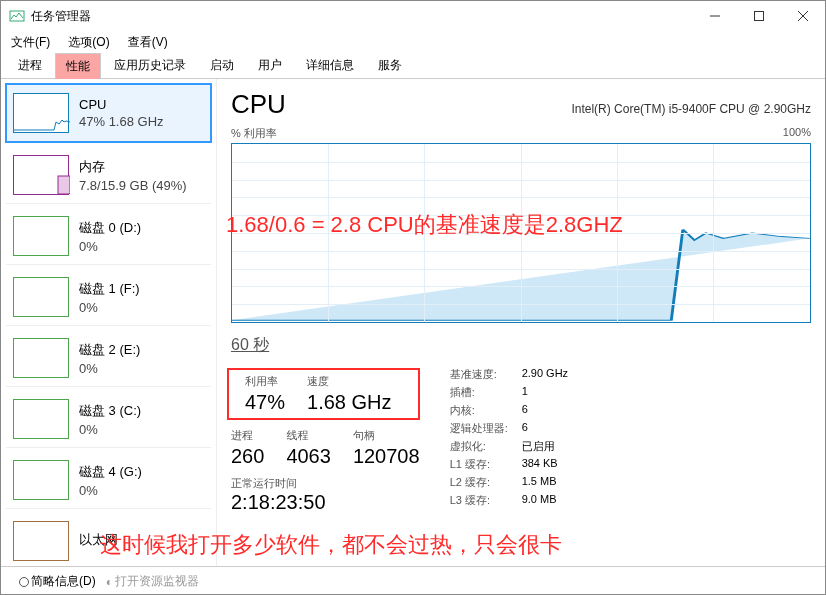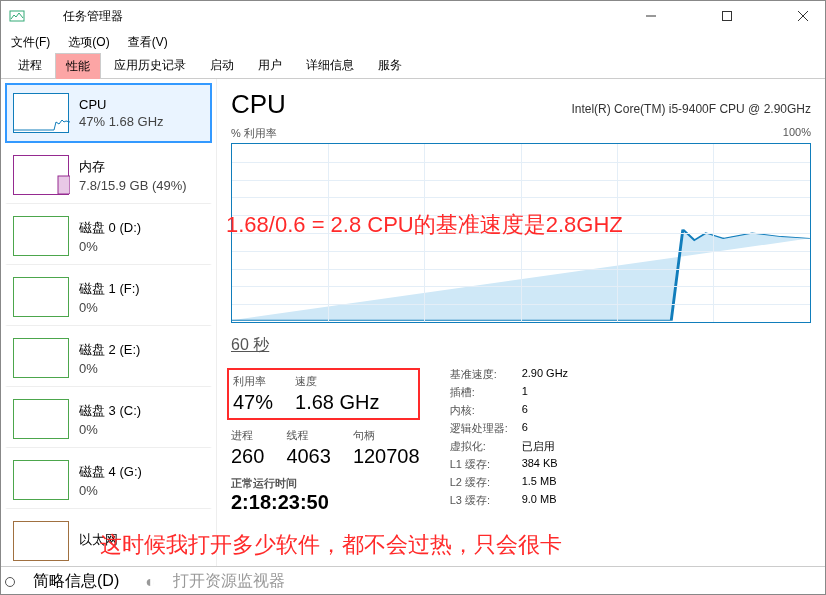--- a/index.html
+++ b/index.html
@@ -1,17 +1,17 @@
 <!DOCTYPE html>
 <html><head>
 <meta charset="utf-8">
 <style>
 * { box-sizing: border-box; margin: 0; padding: 0; font-family: "Microsoft YaHei", "Segoe UI", sans-serif; }
 body { background: #fff; width: 826px; height: 595px; overflow: hidden; font-size: 12px; color: #000; border: 1px solid #888; }
-.titlebar { height: 30px; display: flex; align-items: center; padding: 0 0 0 8px; gap: 32px; }
+.titlebar { height: 30px; display: flex; align-items: center; padding: 0 0 0 8px; }
 .titlebar .icon { width: 16px; height: 16px; margin-right: 6px; }
 .titlebar .title { flex: 1; font-size: 12px; }
 .titlebar .wbtn { width: 44px; height: 30px; display: flex; align-items: center; justify-content: center; color: #333; }
 .menubar { height: 22px; display: flex; align-items: center; padding: 0 6px; font-size: 12px; gap: 10px; }
 .menubar span { padding: 2px 4px; }
 .tabbar { height: 26px; border-bottom: 1px solid #ccc; display: flex; align-items: flex-end; padding: 0 6px; gap: 2px; font-size: 12px; }
 .tab { padding: 4px 10px; border: 1px solid transparent; border-bottom: none; }
 .tab.active { border-color: #ccc; background: #fca5a5; position: relative; top: 1px; }
 .content { display: flex; height: calc(595px - 30px - 22px - 26px - 30px); }
 .sidebar { width: 216px; border-right: 1px solid #eee; overflow-y: auto; padding: 4px; }
@@ -39,21 +39,21 @@
 .statsrow { display: flex; margin-top: 8px; gap: 22px; }
 .col { }
 .col .lab { font-size: 11px; color: #555; }
 .col .val { font-size: 20px; margin-top: 2px; }
 .pair { display: flex; font-size: 11px; margin: 3px 0; }
 .pair .plab { width: 72px; color: #555; }
 .pair .pval { color: #000; }
 .redcallout1 { position: absolute; top: 210px; left: 226px; font-size: 22px; color: #ff2a2a; font-weight: 500; }
 .redcallout2 { position: absolute; top: 530px; left: 100px; font-size: 22px; color: #ff2a2a; font-weight: 500; }
 .redbox { border: 2px solid #ff2a2a; }
-.footer { height: 30px; border-top: 1px solid #ccc; display: flex; align-items: center; padding: 0 4px; gap: 18px; font-size: 16px; }
+.footer { height: 30px; border-top: 1px solid #ccc; display: flex; align-items: center; padding: 0 18px; gap: 2px; font-size: 12px; }
 .footer .link { color: #0066cc; }
 .footer .link.grey { color: #999; }
 .chev { display: inline-block; width: 10px; height: 10px; border: 1px solid #555; border-radius: 50%; position: relative; }
 </style>
 </head>
 <body>
 
 <div class="titlebar">
   <span class="icon">
     <svg width="16" height="16" viewBox="0 0 16 16">
@@ -191,21 +191,21 @@
           <div class="vgrid" style="left:83.3%"></div>
       </div>
       <svg width="100%" height="100%" viewBox="0 0 100 100" preserveAspectRatio="none">
         <polyline points="0,99 76,99 78,48 80,54 82,50 85,53 90,50 95,52 100,53" fill="#cfe8f7" stroke="#117dbb" stroke-width="0.5"></polyline>
       </svg>
     </div>
     <div class="timelabel">60 秒</div>
 
     <div style="display:flex; gap:30px; margin-top:4px;">
       <div>
-        <div class="statsrow redbox" style="padding:4px 14px 4px 4px; margin-left:-4px;">
+        <div class="statsrow redbox" style="padding:4px 14px 4px 16px; margin-left:-4px;">
           <div class="col">
               <div class="lab">利用率</div>
               <div class="val">47%</div>
             </div>
           <div class="col">
               <div class="lab">速度</div>
               <div class="val">1.68 GHz</div>
             </div>
         </div>
         <div class="statsrow">
@@ -215,21 +215,21 @@
             </div>
           <div class="col">
               <div class="lab">线程</div>
               <div class="val">4063</div>
             </div>
           <div class="col">
               <div class="lab">句柄</div>
               <div class="val">120708</div>
             </div>
         </div>
-        <div style="margin-top:8px;font-weight:bold;">
+        <div style="margin-top:8px;">
           <div class="lab" style="font-size:11px;color:#555;">正常运行时间</div>
           <div class="val" style="font-size:20px;">2:18:23:50</div>
         </div>
       </div>
       <div style="margin-top:4px;">
         <div class="pair">
             <div class="plab">基准速度:</div>
             <div class="pval">2.90 GHz</div>
           </div>
         <div class="pair">

